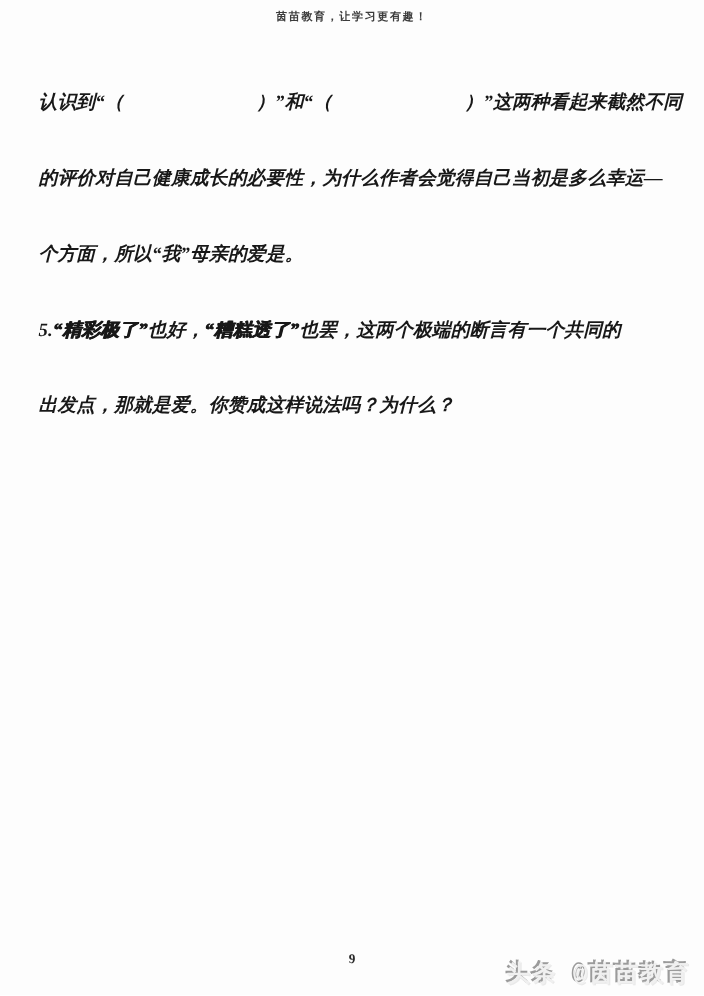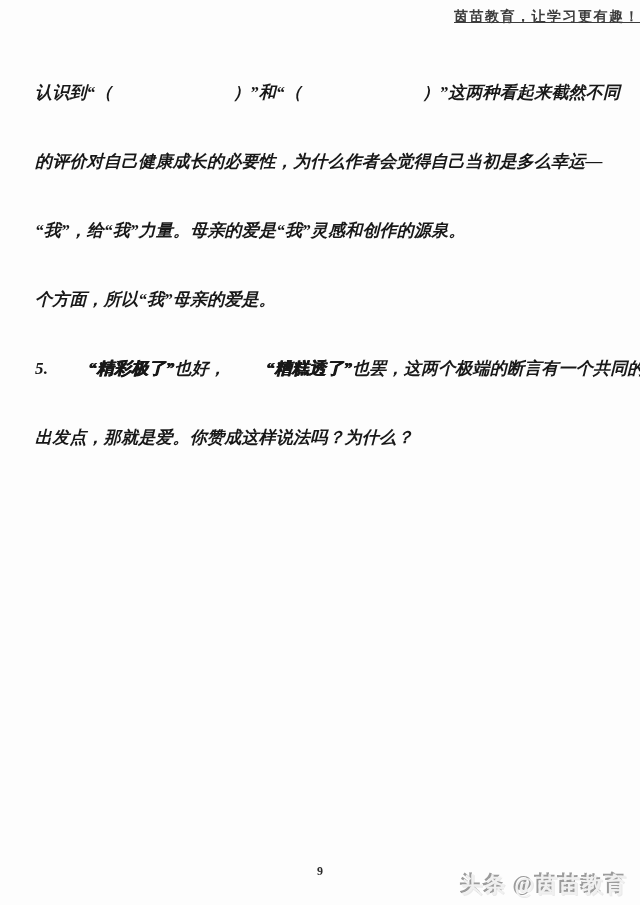--- a/index.html
+++ b/index.html
@@ -7,60 +7,59 @@
     position:relative;
     width:640px;height:905px;
     background:#fdfdfd;
     overflow:hidden;
     font-family:"Liberation Serif","DejaVu Serif",serif;
     font-weight:bold;
     color:#181818;
   }
   .slogan{
     position:absolute;top:8px;left:0;right:0;
-    text-align:right;
-    font-size:14px;
+    text-align:center;
+    font-size:10px;
     color:#3c3c3c;
     letter-spacing:1.5px;
-    text-decoration:underline;
   }
   .bodytext{
     position:absolute;top:35px;left:35px;right:26px;
     font-size:17px;
     line-height:23px;
     white-space:pre;
     letter-spacing:0.2px;
   }
   .line{height:23px;overflow:visible;font-style:italic;}
-  .em{text-shadow:0.5px 0 currentColor,-0.5px 0 currentColor;margin-left:40px;}
+  .em{text-shadow:0.5px 0 currentColor,-0.5px 0 currentColor;}
   .spacer-1{height:26px;}
   .pagenum{
     position:absolute;bottom:26px;left:0;right:0;
     text-align:center;
     font-size:12px;color:#2a2a2a;
   }
   .watermark{
     position:absolute;right:12px;bottom:6px;
     font-size:21px;
     letter-spacing:2px;
     color:#f0f0f0;
     text-shadow:-2px -2px 0 #9b9b9b, 1px 1px 0 #e9e9e9;
+    font-family:Liberation Mono, monospace;
   }
 </style>
 </head>
 <body>
 
 <div class="page">
 
   <div class="slogan">茵苗教育，让学习更有趣！</div>
 
   <div class="bodytext">
     <div class="line">认识到“（　　　　　　　）”和“（　　　　　　　）”这两种看起来截然不同</div>
     <div class="line">的评价对自己健康成长的必要性，为什么作者会觉得自己当初是多么幸运—</div>
-    <div class="line">“我”，给“我”力量。母亲的爱是“我”灵感和创作的源泉。</div>
     <div class="line">个方面，所以“我”母亲的爱是。</div>
     <div class="line"><span>5.</span><span class="em">“精彩极了”</span><span>也好，</span><span class="em">“糟糕透了”</span><span>也罢，这两个极端的断言有一个共同的</span></div>
     <div class="line">出发点，那就是爱。你赞成这样说法吗？为什么？</div>
     <div class="spacer-1"></div>
     
     
     
     
     
     

